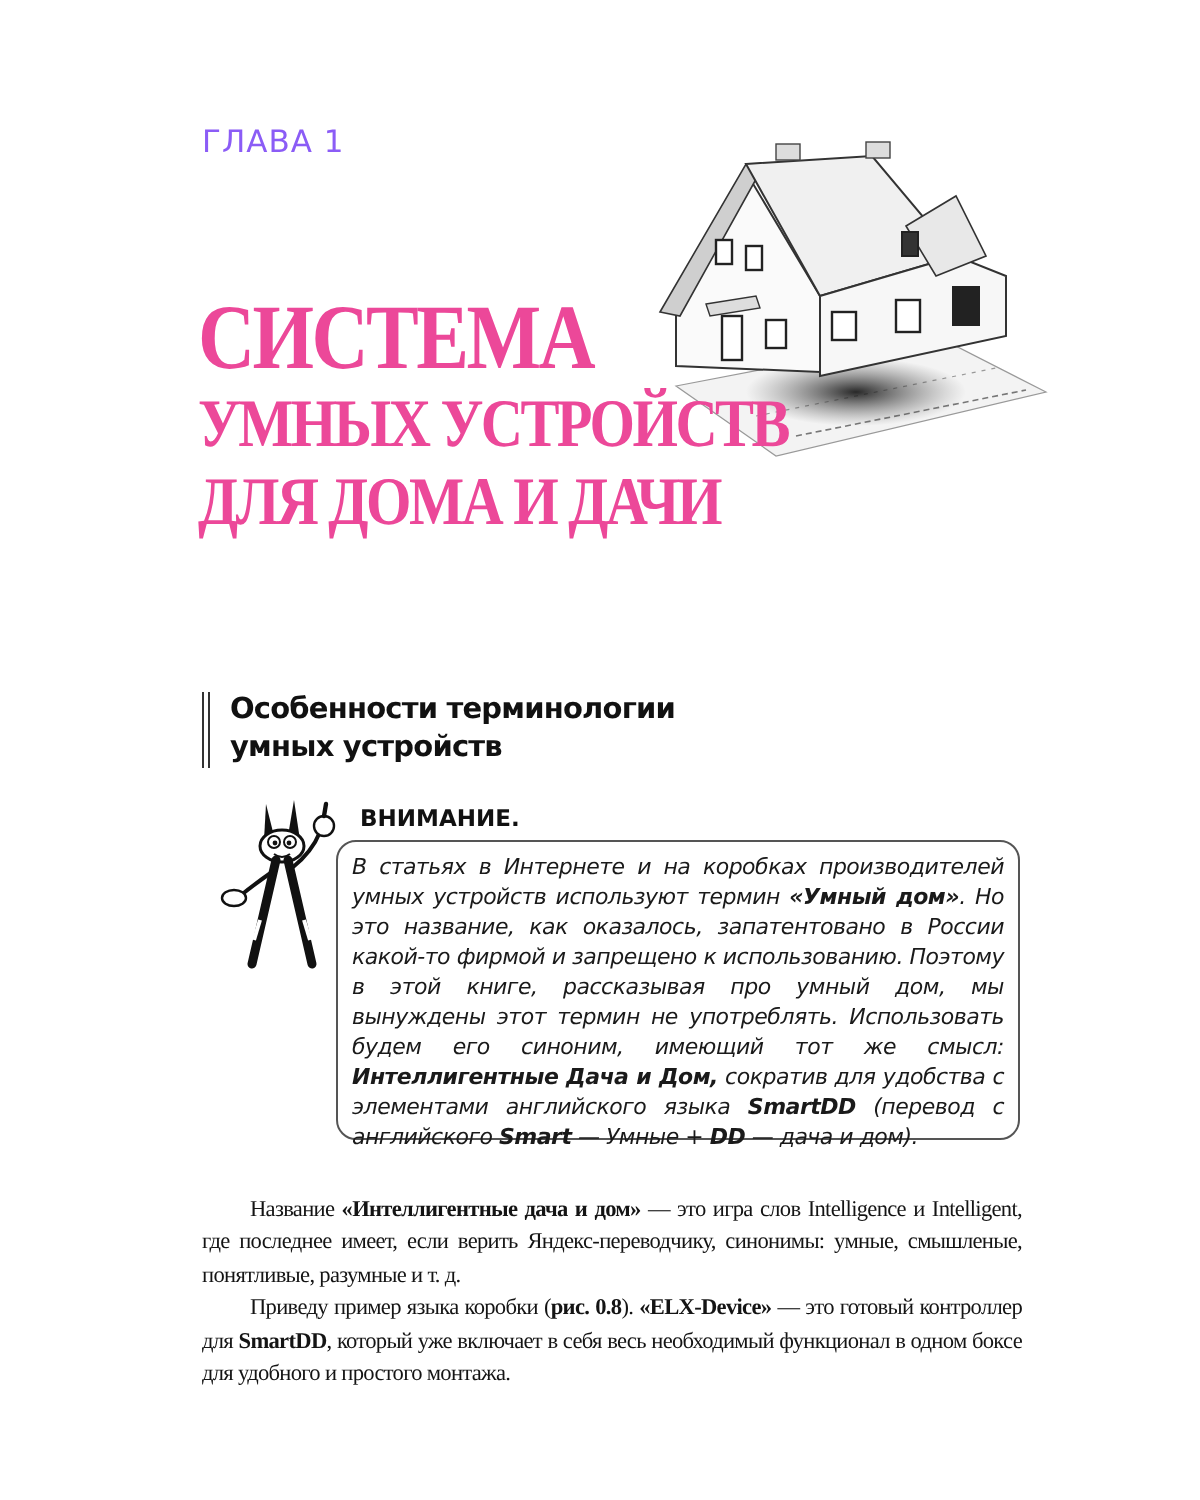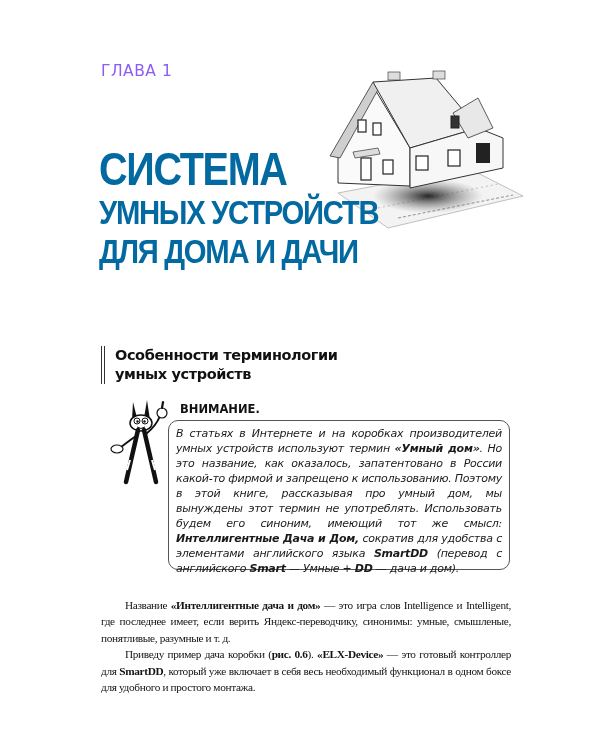--- a/index.html
+++ b/index.html
@@ -10,21 +10,21 @@
     }
     .chapter-label {
       position: absolute; left: 101px; top: 62px;
       font-family: "DejaVu Sans", sans-serif; font-size: 15.5px; letter-spacing: 0.5px; color: #8b5cf6;
     }
     .house {
       position: absolute; left: 318px; top: 68px; width: 210px; height: 165px;
     }
     .title {
       position: absolute; left: 99px; top: 145px;
-      font-family: Liberation Sans, sans-serif; font-weight: bold; color: #0369a1;
+      font-family: Liberation Serif, serif; font-weight: bold; color: #ec4899;
       letter-spacing: -1.5px;
     }
     .title .l1 { font-size: 46px; line-height: 48px; transform: scaleX(0.86); transform-origin: left; display:block; white-space: nowrap; }
     .title .l2, .title .l3 { font-size: 34px; line-height: 39px; transform: scaleX(0.86); transform-origin: left; display:block; white-space: nowrap; }
     .section-head {
       position: absolute; left: 101px; top: 346px;
       padding-left: 10px;
       border-left: 4px double #333;
       font-family: "DejaVu Sans", sans-serif; font-weight: bold; font-size: 14.5px; line-height: 19px;
       color: #111; letter-spacing: -0.4px;
@@ -128,14 +128,14 @@
 </svg>
 
 <div class="attention-label">ВНИМАНИЕ.</div>
 
 <div class="note-box">
   <span>В статьях в Интернете и на коробках производителей умных устройств используют термин </span><b>«Умный дом»</b><span>. Но это название, как оказалось, запатентовано в России какой-то фирмой и запрещено к использованию. Поэтому в этой книге, рассказывая про умный дом, мы вынуждены этот термин не употреблять. Использовать будем его синоним, имеющий тот же смысл: </span><b>Интеллигентные Дача и Дом,</b><span> сократив для удобства с элементами английского языка </span><b>SmartDD</b><span> (перевод с английского </span><b>Smart</b><span> — Умные + </span><b>DD</b><span> — дача и дом).</span>
 </div>
 
 <div class="body-text">
   <p><span>Название </span><b>«Интеллигентные дача и дом»</b><span> — это игра слов Intelligence и Intelligent, где последнее имеет, если верить Яндекс-переводчику, синонимы: умные, смышленые, понятливые, разумные и т. д.</span></p>
-  <p><span>Приведу пример дача коробки (</span><b>рис. 0.6</b><span>). </span><b>«ELX-Device»</b><span> — это готовый контроллер для </span><b>SmartDD</b><span>, который уже включает в себя весь необходимый функционал в одном боксе для удобного и простого монтажа.</span></p>
+  <p><span>Приведу пример языка коробки (</span><b>рис. 0.8</b><span>). </span><b>«ELX-Device»</b><span> — это готовый контроллер для </span><b>SmartDD</b><span>, который уже включает в себя весь необходимый функционал в одном боксе для удобного и простого монтажа.</span></p>
 </div>
 
 </body></html>

